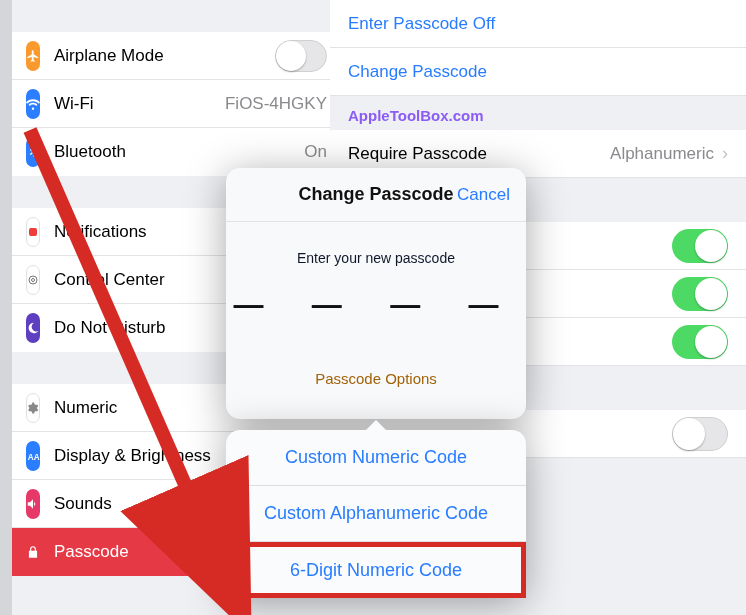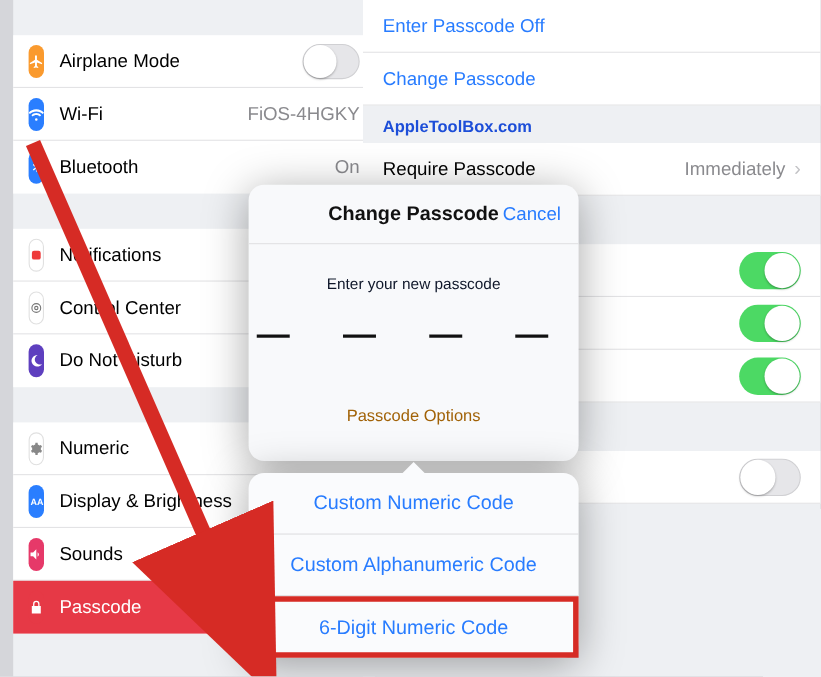--- a/index.html
+++ b/index.html
@@ -19,21 +19,21 @@
   .sb-selected .sb-label { color: #fff; }
 
   .switch { width: 52px; height: 32px; border-radius: 16px; background: #e6e6e9; position: relative; border:1px solid #d0d0d3; }
   .switch .knob { position: absolute; width: 30px; height: 30px; border-radius: 50%; background: #fff; left: 0; top: 0; box-shadow: 0 1px 2px rgba(0,0,0,.3); }
 
   
   .detail { position: absolute; left: 330px; top: 0; right: 0; height: 615px; background: #eef0f3; }
   .detail .dgroup { background: #fff; }
   .drow { display: flex; align-items: center; height: 48px; padding: 0 18px; border-bottom: 1px solid #e3e3e5; font-size: 17px; }
   .drow.link { color: #287cff; }
-  .dlabel-g { height: 34px; display:flex; align-items:flex-end; padding: 0 18px 6px; color:#1d4ed8; font-size:15px; font-weight:600; }
+  .dlabel-g { height: 34px; display:flex; align-items:flex-end; padding: 0 18px 6px; color:#8b5cf6; font-size:15px; font-weight:600; }
   .dvalue { margin-left: auto; color:#8a8a8e; }
   .chev { color:#c3c3c6; margin-left:8px; font-size:18px; }
 
   .bigswitch { width: 56px; height: 34px; border-radius: 17px; background: #4cd964; position: relative; margin-left: auto; }
   .bigswitch .knob { position: absolute; width: 32px; height: 32px; border-radius: 50%; background: #fff; right: 1px; top: 1px; box-shadow: 0 1px 2px rgba(0,0,0,.3); }
   .bigswitch.off { background:#e6e6e9; border:1px solid #d0d0d3; }
   .bigswitch.off .knob { right:auto; left:0; top:0; }
 
   .footnote { padding: 10px 18px; font-size: 13px; color:#7d7d81; }
 
@@ -170,21 +170,21 @@
       <div class="drow link">
           <span>Change Passcode</span>
         </div>
     </div>
     <div class="dlabel-g">
         <span>AppleToolBox.com</span>
       </div>
     <div class="dgroup">
       <div class="drow">
         <span>Require Passcode</span>
-        <span class="dvalue">Immediately</span>
+        <span class="dvalue">Alphanumeric</span>
         <span class="chev">›</span>
       </div>
     </div>
     <div style="height:44px"></div>
     <div class="dgroup">
       <div class="drow">
           <span class="bigswitch">
             <span class="knob"></span>
           </span>
         </div>

